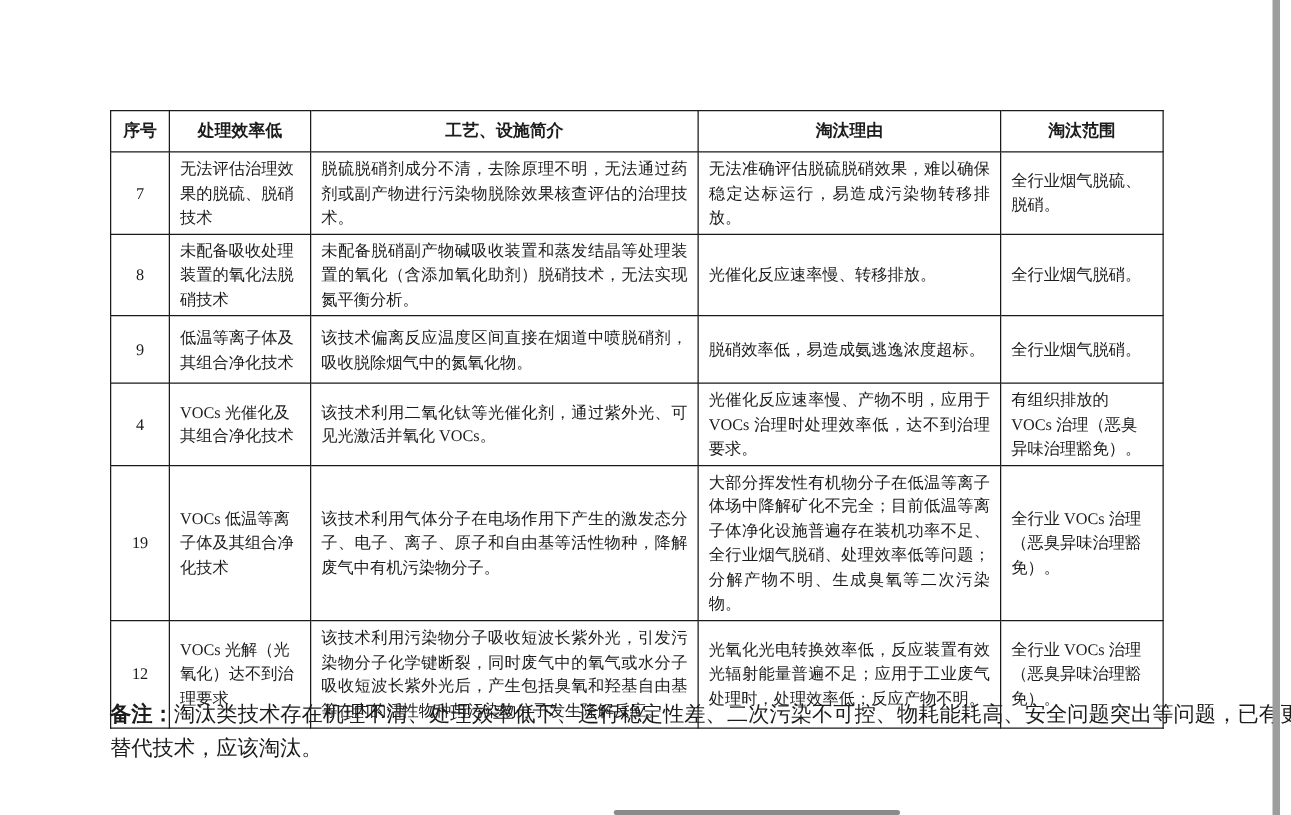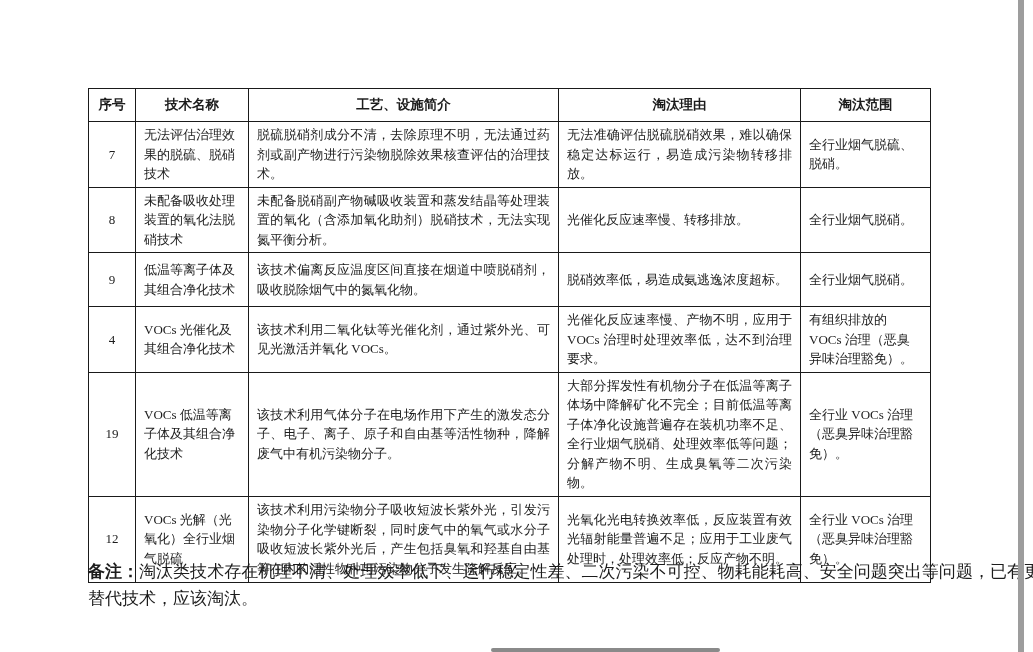--- a/index.html
+++ b/index.html
@@ -84,21 +84,21 @@
   <colgroup>
     <col style="width:47px">
     <col style="width:113px">
     <col style="width:310px">
     <col style="width:242px">
     <col style="width:130px">
   </colgroup>
   <thead>
     <tr>
       <th>序号</th>
-      <th>技术名称</th>
+      <th>处理效率低</th>
       <th>工艺、设施简介</th>
       <th>淘汰理由</th>
       <th>淘汰范围</th>
     </tr>
   </thead>
   <tbody>
     <tr class="r7">
       <td class="c-seq">7</td>
       <td class="c-name">无法评估治理效果的脱硫、脱硝技术</td>
       <td class="c-just">脱硫脱硝剂成分不清，去除原理不明，无法通过药剂或副产物进行污染物脱除效果核查评估的治理技术。</td>
@@ -128,21 +128,21 @@
     </tr>
     <tr class="r11">
       <td class="c-seq">19</td>
       <td class="c-name">VOCs 低温等离子体及其组合净化技术</td>
       <td class="c-just">该技术利用气体分子在电场作用下产生的激发态分子、电子、离子、原子和自由基等活性物种，降解废气中有机污染物分子。</td>
       <td class="c-just">大部分挥发性有机物分子在低温等离子体场中降解矿化不完全；目前低温等离子体净化设施普遍存在装机功率不足、全行业烟气脱硝、处理效率低等问题；分解产物不明、生成臭氧等二次污染物。</td>
       <td class="c-name">全行业 VOCs 治理（恶臭异味治理豁免）。</td>
     </tr>
     <tr class="r12">
       <td class="c-seq">12</td>
-      <td class="c-name">VOCs 光解（光氧化）全行业烟气脱硫</td>
+      <td class="c-name">VOCs 光解（光氧化）达不到治理要求</td>
       <td class="c-just">该技术利用污染物分子吸收短波长紫外光，引发污染物分子化学键断裂，同时废气中的氧气或水分子吸收短波长紫外光后，产生包括臭氧和羟基自由基等在内的活性物种与污染物分子发生降解反应。</td>
       <td class="c-just">光氧化光电转换效率低，反应装置有效光辐射能量普遍不足；应用于工业废气处理时，处理效率低；反应产物不明。</td>
       <td class="c-name">全行业 VOCs 治理（恶臭异味治理豁免）。</td>
     </tr>
   </tbody>
 </table>
 
 <p class="note"><b>备注：</b><span>淘汰类技术存在机理不清、处理效率低下、运行稳定性差、二次污染不可控、物耗能耗高、安全问题突出等问题，已有更先进的替代技术，应该淘汰。</span></p>
 
 <div class="page-edge" style="background: rgb(157, 157, 157);"></div>

